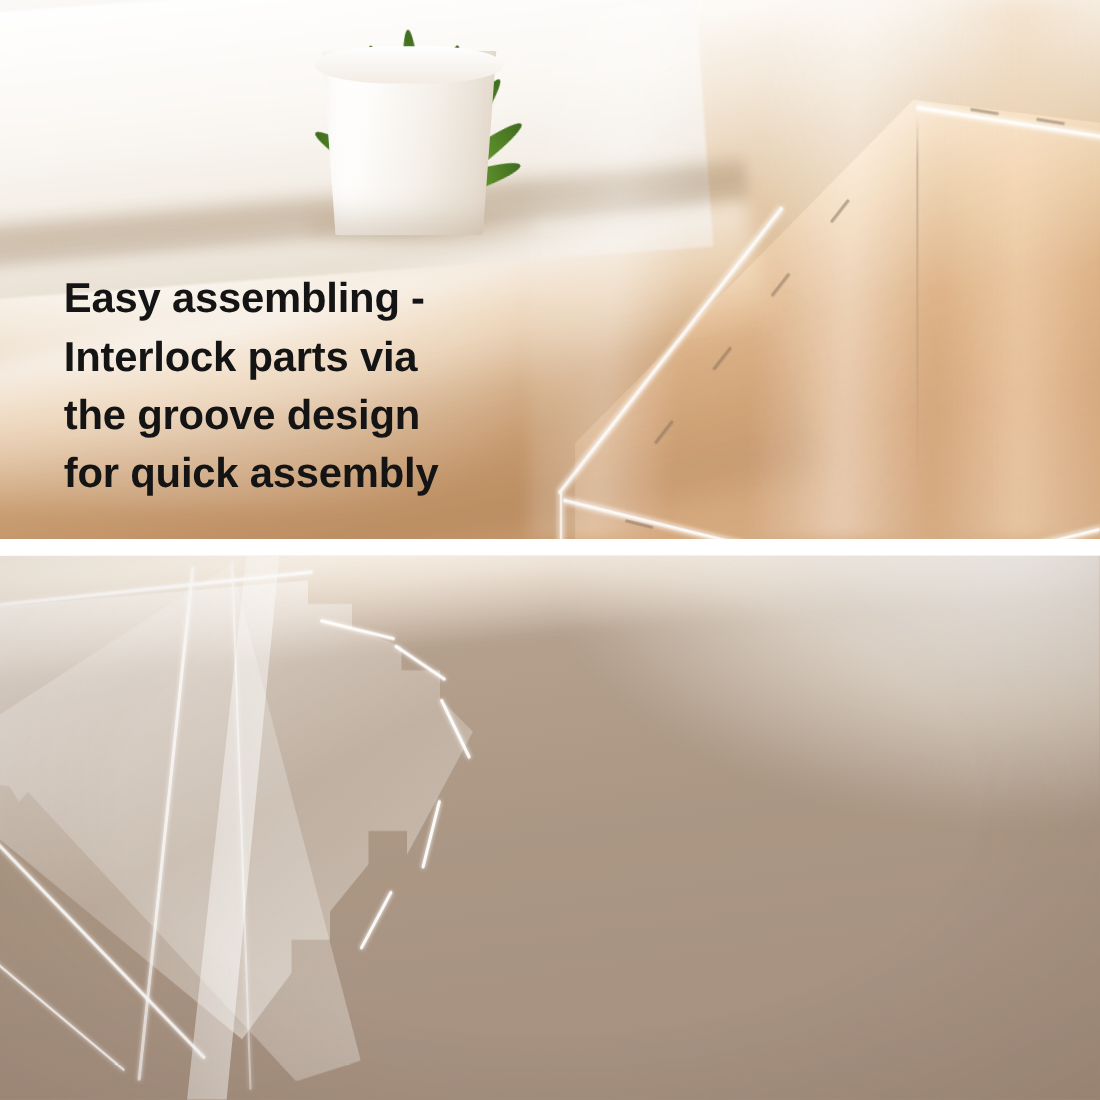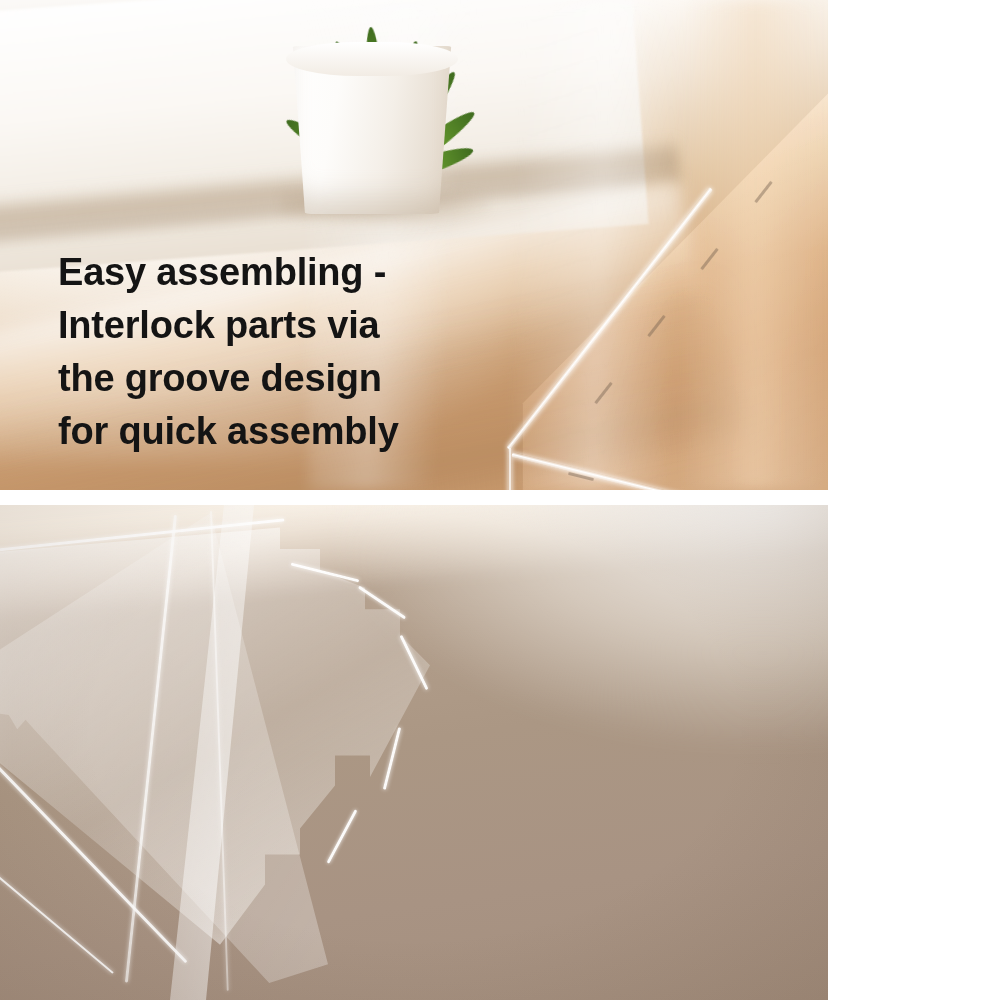--- a/index.html
+++ b/index.html
@@ -7,21 +7,21 @@
   body{font-family:"Liberation Sans", sans-serif;}
 
   #stage{
     position:relative;
     width:1000px; height:1000px;
     overflow:hidden;
     background:#ffffff;
   }
 
   
-  .panel{ position:absolute; left:0; width:828px; overflow:hidden; }
+  .panel{ position:absolute; left:0; width:1000px; overflow:hidden; }
   #panel-top{ top:0; height:490px; }
   #divider{ top:490px; height:15px; background:#ffffff; position:absolute; left:0; width:1000px; }
   #panel-bottom{ top:505px; height:495px; }
 
   
   
   #top-bg{
     position:absolute; inset:0;
     background:
       linear-gradient(170deg,#ffffff 0%,#fdfaf6 18%,#f3e7d8 30%,#e3c8a6 46%,#d2a87d 62%,#c99a6e 78%,#c5976b 100%);

